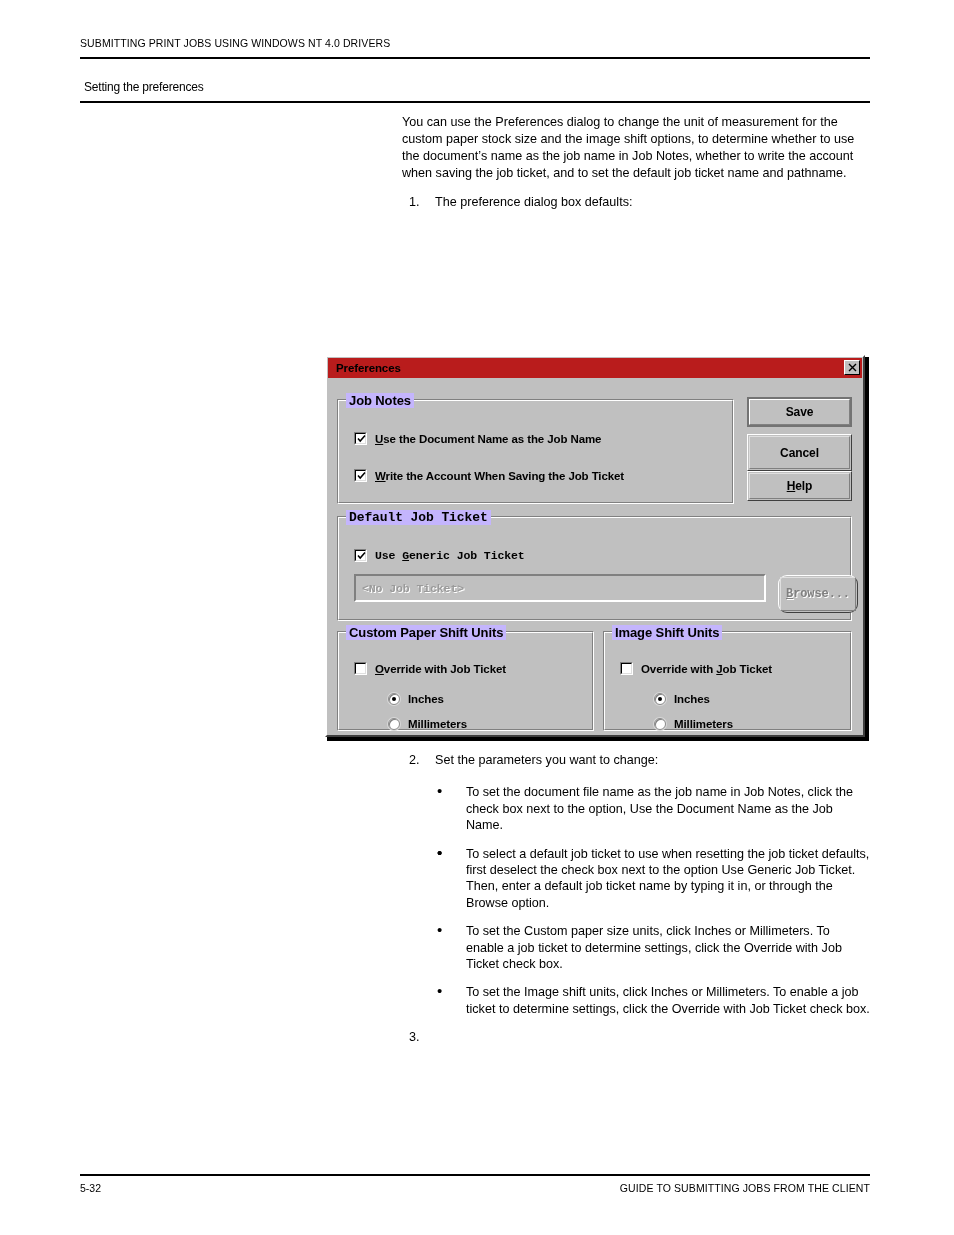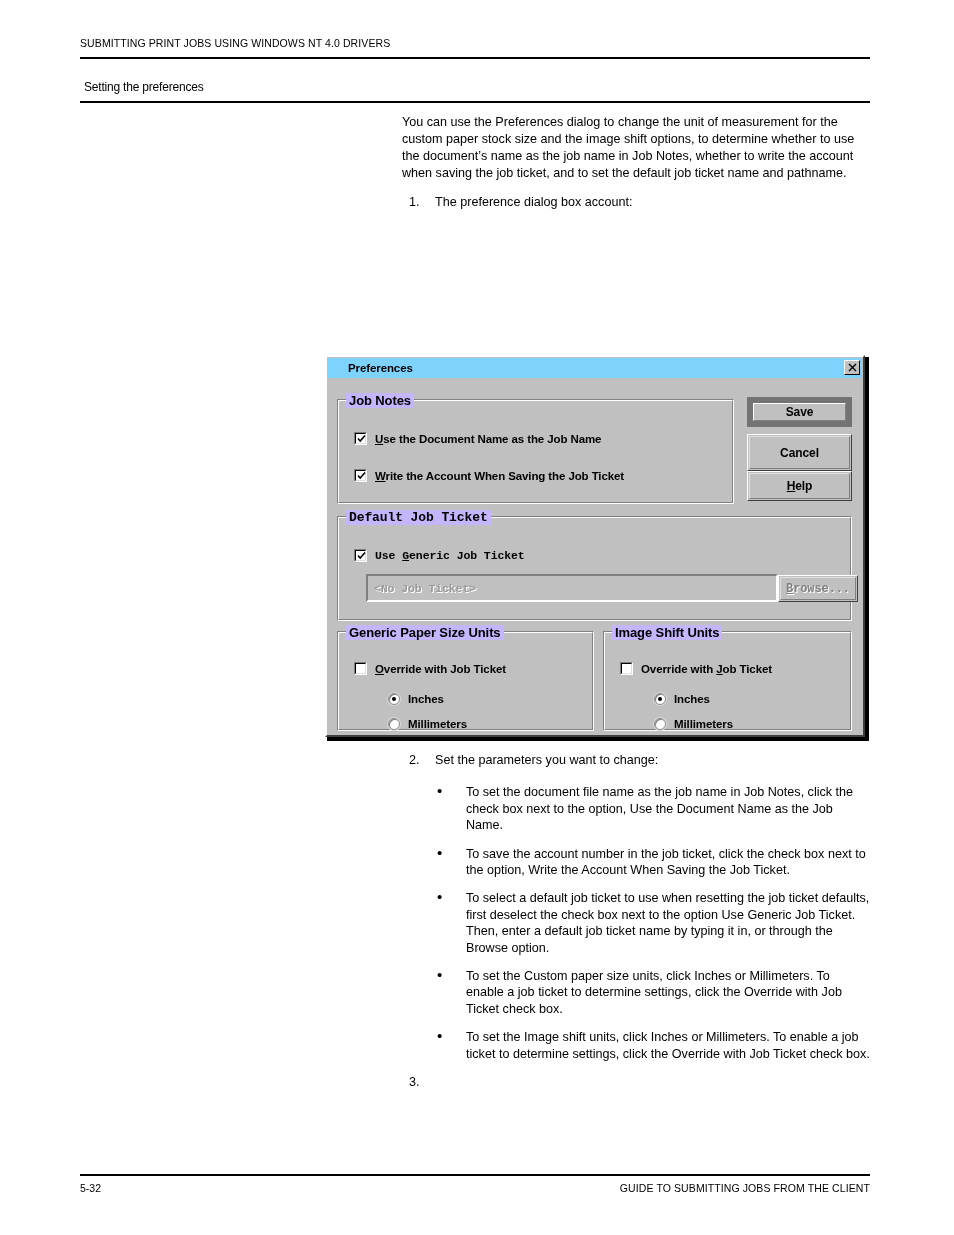--- a/index.html
+++ b/index.html
@@ -189,25 +189,25 @@
     background: #c0c0c0;
     border-top: 2px solid #ffffff;
     border-left: 2px solid #ffffff;
     border-right: 2px solid #3f3f3f;
     border-bottom: 2px solid #3f3f3f;
     box-sizing: border-box;
     font-size: 11.5px;
   }
   .titlebar {
     height: 20px;
-    background: #7dd3fc;
+    background: #b91c1c;
     margin: 1px 1px 0 1px;
     display: flex;
     align-items: center;
-    padding-left: 20px;
+    padding-left: 8px;
     position: relative;
   }
   .titlebar-text {
     color: #000000;
     font-weight: bold;
     font-size: 11.5px;
     letter-spacing: -0.1px;
   }
   .close-btn {
     position: absolute;
@@ -354,21 +354,21 @@
     position: absolute;
     inset: 1px;
     border-top: 1px solid #dfdfdf;
     border-left: 1px solid #dfdfdf;
     border-right: 1px solid #808080;
     border-bottom: 1px solid #808080;
     box-sizing: border-box;
     pointer-events: none;
   }
   .btn.default {
-    border: 6px solid #737373;
+    border: 2px solid #737373;
   }
   .btn.default .btn-inner {
     inset: 0px;
     border-top: 1px solid #ffffff;
     border-left: 1px solid #ffffff;
     border-right: 1px solid #808080;
     border-bottom: 1px solid #808080;
   }
   .btn span { position: relative; z-index: 2; }
   .btn.disabled span {
@@ -410,21 +410,21 @@
   <div class="body-col">
 
     <p class="para">You can use the Preferences dialog to change the unit of measurement for the custom paper stock size and the image shift options, to determine whether to use the document’s name as the job name in Job Notes, whether to write the account when saving the job ticket, and to set the default job ticket name and pathname.</p>
 
     <div class="numbered">
       <span class="num">1.</span>
     </div>
 
 
     <div class="numbered" style="padding-left:33px;">
-      <span>The preference dialog box account:</span>
+      <span>The preference dialog box defaults:</span>
     </div>
   </div>
 
   <div class="dialog-shadow"></div>
   <div class="dialog">
 
     <div class="titlebar">
       <span class="titlebar-text">Preferences</span>
       <div class="close-btn">
         <svg width="9" height="9" viewBox="0 0 9 9" aria-hidden="true">
@@ -482,33 +482,33 @@
         <div class="ctl-row" style="left:16px; top:32px;">
           <span class="cb checked">
             <span class="cb-in"></span>
             <svg class="tick" viewBox="0 0 9 9" aria-hidden="true">
               <path d="M1,4.4 L3.2,7 L8,1.4" stroke="#000" stroke-width="1.5" fill="none"></path>
             </svg>
           </span>
           <span class="ctl-label"><span>Use </span><u>G</u><span>eneric Job Ticket</span></span>
         </div>
 
-        <div class="textfield" style="left:28px; top:57px; width:412px; height:28px;">
+        <div class="textfield" style="left:16px; top:57px; width:412px; height:28px;">
           <span class="tf-val">&lt;No Job Ticket&gt;</span>
         </div>
 
-        <div class="btn disabled" style="left:440px; top:58px; width:80px; height:27px;">
+        <div class="btn disabled" style="left:440px; top:58px; width:80px; height:38px;border-radius:9px;">
           <div class="btn-inner"></div>
           <span><u>B</u><span>rowse...</span></span>
         </div>
       </div>
 
       <div class="groupbox" style="left:10px; top:253px; width:257px; height:100px;">
         <div class="inner"></div>
-        <span class="group-legend">Generic Paper Size Units</span>
+        <span class="group-legend">Custom Paper Shift Units</span>
 
         <div class="ctl-row" style="left:16px; top:30px;">
           <span class="cb">
             <span class="cb-in"></span>
           </span>
           <span class="ctl-label"><u>O</u><span>verride with Job Ticket</span></span>
         </div>
 
         <div class="ctl-row" style="left:50px; top:61px;">
           <span class="rb selected"></span>
@@ -553,21 +553,20 @@
     </div>
 
     <div style="height:10px"></div>
 
     <div class="bullet-item">
       <span class="dot">•</span>
       <span>To set the document file name as the job name in Job Notes, click the check box next to the option, Use the Document Name as the Job Name.</span>
     </div>
     <div class="bullet-item">
       <span class="dot">•</span>
-      <span>To save the account number in the job ticket, click the check box next to the option, Write the Account When Saving the Job Ticket.</span>
     </div>
     <div class="bullet-item">
       <span class="dot">•</span>
       <span>To select a default job ticket to use when resetting the job ticket defaults, first deselect the check box next to the option Use Generic Job Ticket.  Then, enter a default job ticket name by typing it in, or through the Browse option.</span>
     </div>
     <div class="bullet-item">
       <span class="dot">•</span>
       <span>To set the Custom paper size units, click Inches or Millimeters. To enable a job ticket to determine settings, click the Override with Job Ticket check box.</span>
     </div>
     <div class="bullet-item">

